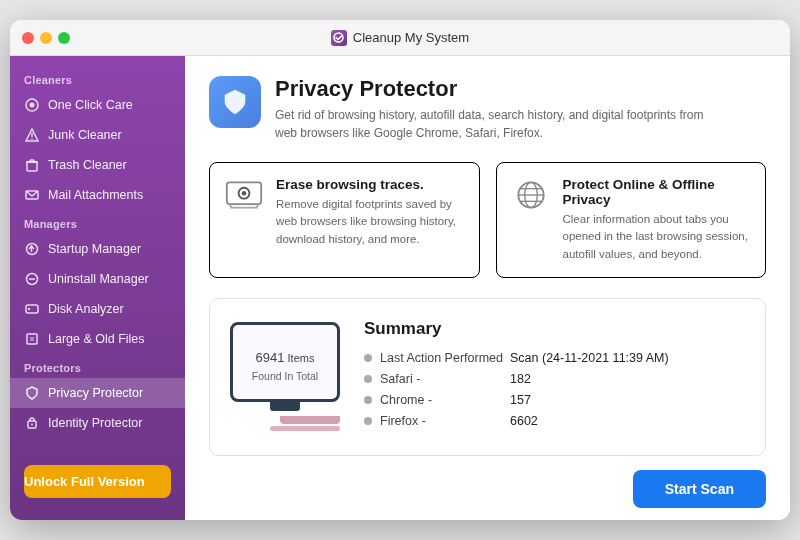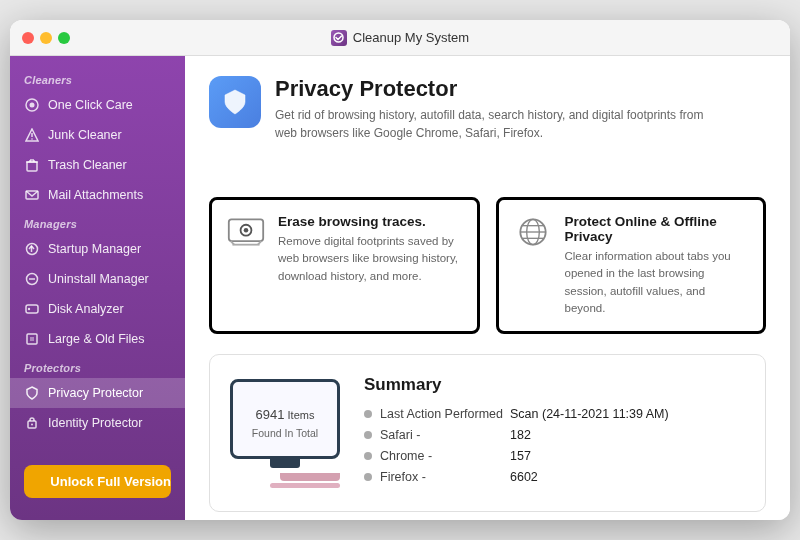--- a/index.html
+++ b/index.html
@@ -79,21 +79,20 @@
       flex-direction: column;
       overflow-y: auto;
     }
     .sidebar-section-label {
       color: rgba(255,255,255,0.7);
       font-size: 11px;
       font-weight: 600;
       padding: 8px 14px 4px;
       text-transform: none;
       letter-spacing: 0.2px;
-      font-style: italic;
     }
     .sidebar-item {
       display: flex;
       align-items: center;
       gap: 8px;
       padding: 7px 14px;
       color: rgba(255,255,255,0.9);
       font-size: 12.5px;
       cursor: pointer;
       border-radius: 0;
@@ -119,21 +118,21 @@
     .unlock-btn {
       background: #f0a500;
       color: #fff;
       border: none;
       border-radius: 8px;
       padding: 9px 0;
       width: 100%;
       font-size: 13px;
       font-weight: 600;
       cursor: pointer;
-      text-align: right;
+      text-align: left;
     }
     
     .content {
       flex: 1;
       padding: 20px 24px;
       overflow-y: auto;
       background: #fff;
       display: flex;
       flex-direction: column;
     }
@@ -171,23 +170,22 @@
       display: flex;
       gap: 16px;
       margin-bottom: 20px;
     }
     .feature-card {
       flex: 1;
       display: flex;
       align-items: flex-start;
       gap: 12px;
       padding: 14px;
-      border: 3px solid #000000;
+      border: 1px solid #000000;
       border-radius: 8px;
-      margin-top: 35px;
     }
     .feature-card-icon {
       width: 40px;
       height: 36px;
       display: flex;
       align-items: center;
       justify-content: center;
       flex-shrink: 0;
     }
     .feature-card-text h3 {

